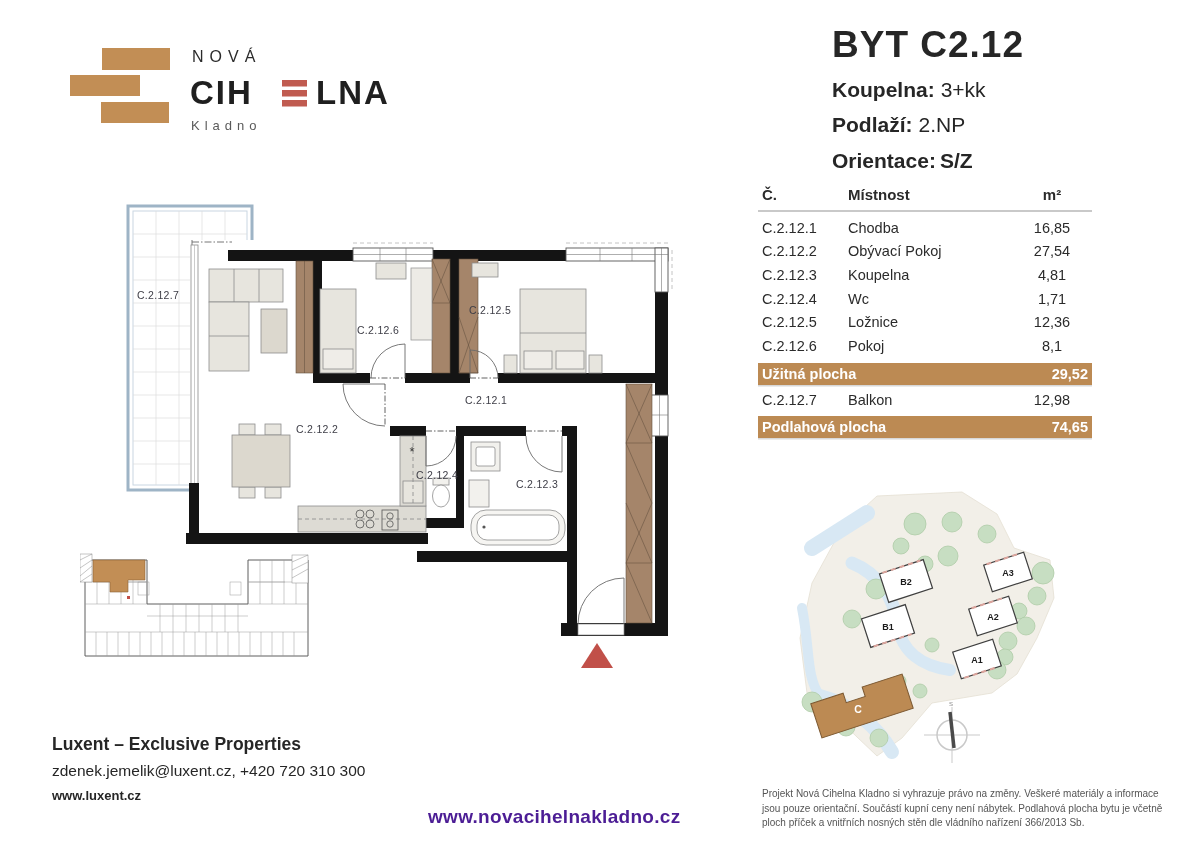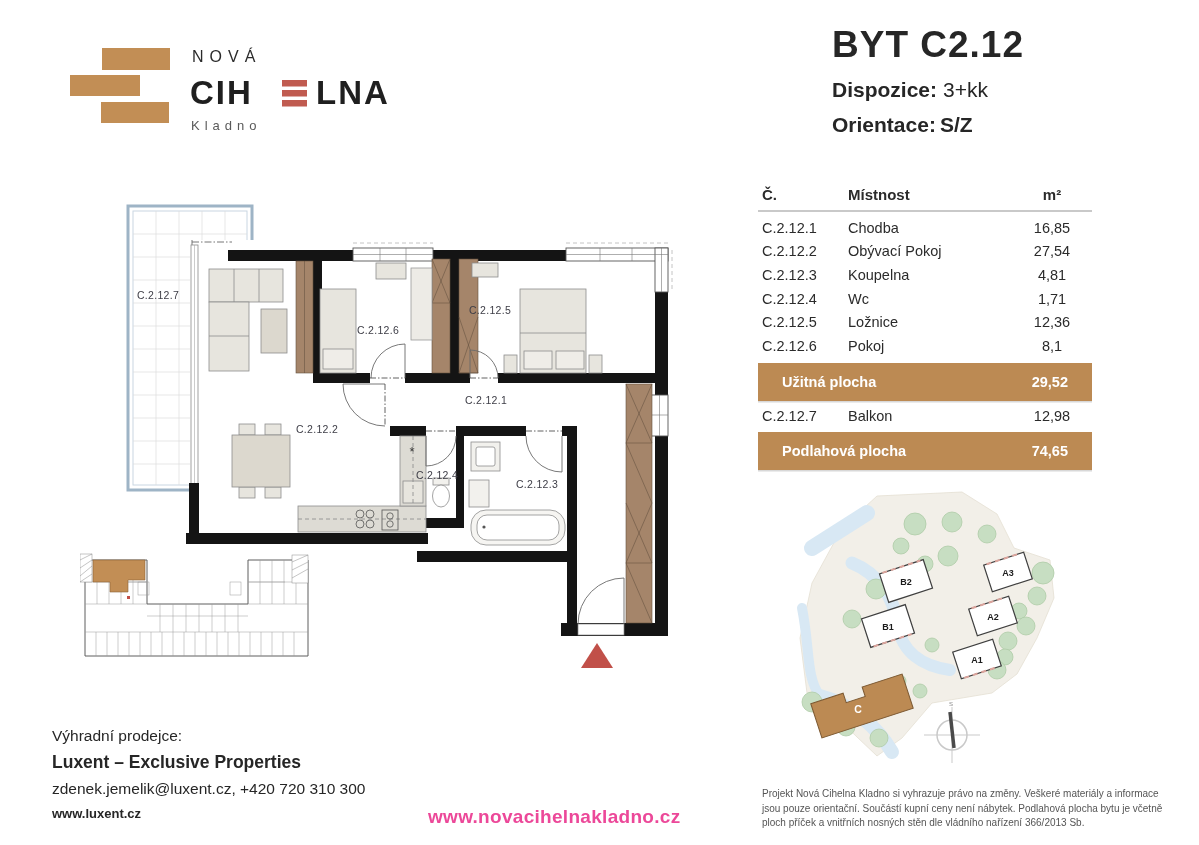--- a/index.html
+++ b/index.html
@@ -19,41 +19,41 @@
   .spec .val.v-bold{font-weight:bold;margin-left:4px;}
 
   
   .area-table{position:absolute;left:758px;top:186px;width:334px;font-size:14.5px;color:#2b2b2b;}
   .t-head{display:flex;font-size:15px;font-weight:bold;padding:0 4px 7px 4px;border-bottom:2px solid #c9c9c9;}
   .t-rows{margin-top:4px;}
   .t-row{display:flex;height:23.6px;align-items:center;padding:0 4px;}
   .c-code{width:86px;}
   .c-name{flex:1;}
   .c-area{width:72px;text-align:center;}
-  .t-band{display:flex;height:38px;align-items:center;background:#BC8A53;color:#fff;
-          font-weight:bold;padding:0 24px;box-shadow:0 1.5px 0 #d8d8d8;}
+  .t-band{display:flex;height:22px;align-items:center;background:#BC8A53;color:#fff;
+          font-weight:bold;padding:0 4px;box-shadow:0 1.5px 0 #d8d8d8;}
   .t-band .b-lbl{flex:1;}
   .t-band.first{margin-top:5px;margin-bottom:4px;}
   .t-band.second{margin-top:4px;align-items:center;}
 
   
   .floorplan{position:absolute;left:120px;top:193px;width:570px;height:497px;}
   .miniplan{position:absolute;left:80px;top:552px;width:232px;height:114px;}
   .siteplan{position:absolute;left:782px;top:488px;width:332px;height:308px;}
   .plan-label{font-family:"Liberation Sans",sans-serif;font-size:10.5px;fill:#3d3d46;letter-spacing:.3px;}
   .bld-label{font-family:"Liberation Sans",sans-serif;font-size:9px;font-weight:bold;fill:#1c1c1c;}
 
   
   .seller{position:absolute;left:52px;top:727px;}
   .seller .l1{font-size:15.5px;}
   .seller .l2{font-size:17.5px;font-weight:bold;margin-top:7px;}
   .seller .l3{font-size:15.5px;margin-top:7px;}
   .seller .l4{font-size:13px;font-weight:bold;margin-top:8px;}
   .project-web{position:absolute;left:428px;top:806px;font-size:19px;font-weight:bold;
-               color:#ec4899;letter-spacing:.3px;}
+               color:#4c1d95;letter-spacing:.3px;}
   .disclaimer{position:absolute;left:762px;top:787px;width:404px;font-size:10px;
               line-height:1.45;color:#555;}
 </style>
 </head>
 <body>
 
 <div id="page">
 
   <div class="logo">
     <svg width="350" height="100" viewBox="0 0 350 100">
@@ -70,21 +70,24 @@
         <rect x="212" y="60" width="25" height="6.5" fill="#C05B50"></rect>
       </g>
       <text x="246" y="64" font-size="33" font-weight="bold" letter-spacing="2" fill="#1f1f1f">LNA</text>
       <text x="121" y="90" font-size="13" letter-spacing="5" fill="#5a5a5a">Kladno</text>
     </svg>
   </div>
 
   <div class="hdr">
     <div class="hdr-title">BYT C2.12</div>
     <div class="spec" style="margin-top:14px;">
-      <span class="lbl">Dispozice:</span><span class="val">3+kk</span>
+      <span class="lbl">Koupelna:</span><span class="val">3+kk</span>
+    </div>
+    <div class="spec">
+      <span class="lbl">Podlaží:</span><span class="val">2.NP</span>
     </div>
     <div class="spec">
       <span class="lbl">Orientace:</span><span class="val v-bold">S/Z</span>
     </div>
   </div>
 
   <div class="area-table">
     <div class="t-head">
       <span class="c-code">Č.</span>
       <span class="c-name">Místnost</span>
@@ -396,21 +399,20 @@
     <g>
       <circle cx="170" cy="247" r="15" fill="none" stroke="#c9c9c9" stroke-width="1.5"></circle>
       <path d="M142 247H198M170 219V275" stroke="#c9c9c9" stroke-width="1" fill="none"></path>
       <line x1="172" y1="260" x2="168" y2="224" stroke="#4a4a4a" stroke-width="3.5"></line>
       <text x="167" y="218" font-size="6" fill="#8a8a8a">S</text>
     </g>
   </svg>
   </div>
 
   <div class="seller">
-    <div class="l1">Výhradní prodejce:</div>
     <div class="l2">Luxent – Exclusive Properties</div>
     <div class="l3">zdenek.jemelik@luxent.cz, +420 720 310 300</div>
     <div class="l4">www.luxent.cz</div>
   </div>
 
   <div class="project-web">www.novacihelnakladno.cz</div>
 
   <div class="disclaimer">Projekt Nová Cihelna Kladno si vyhrazuje právo na změny. Veškeré materiály a informace jsou pouze orientační. Součástí kupní ceny není nábytek. Podlahová plocha bytu je včetně ploch příček a vnitřních nosných stěn dle vládního nařízení 366/2013 Sb.</div>
 
 </div>

